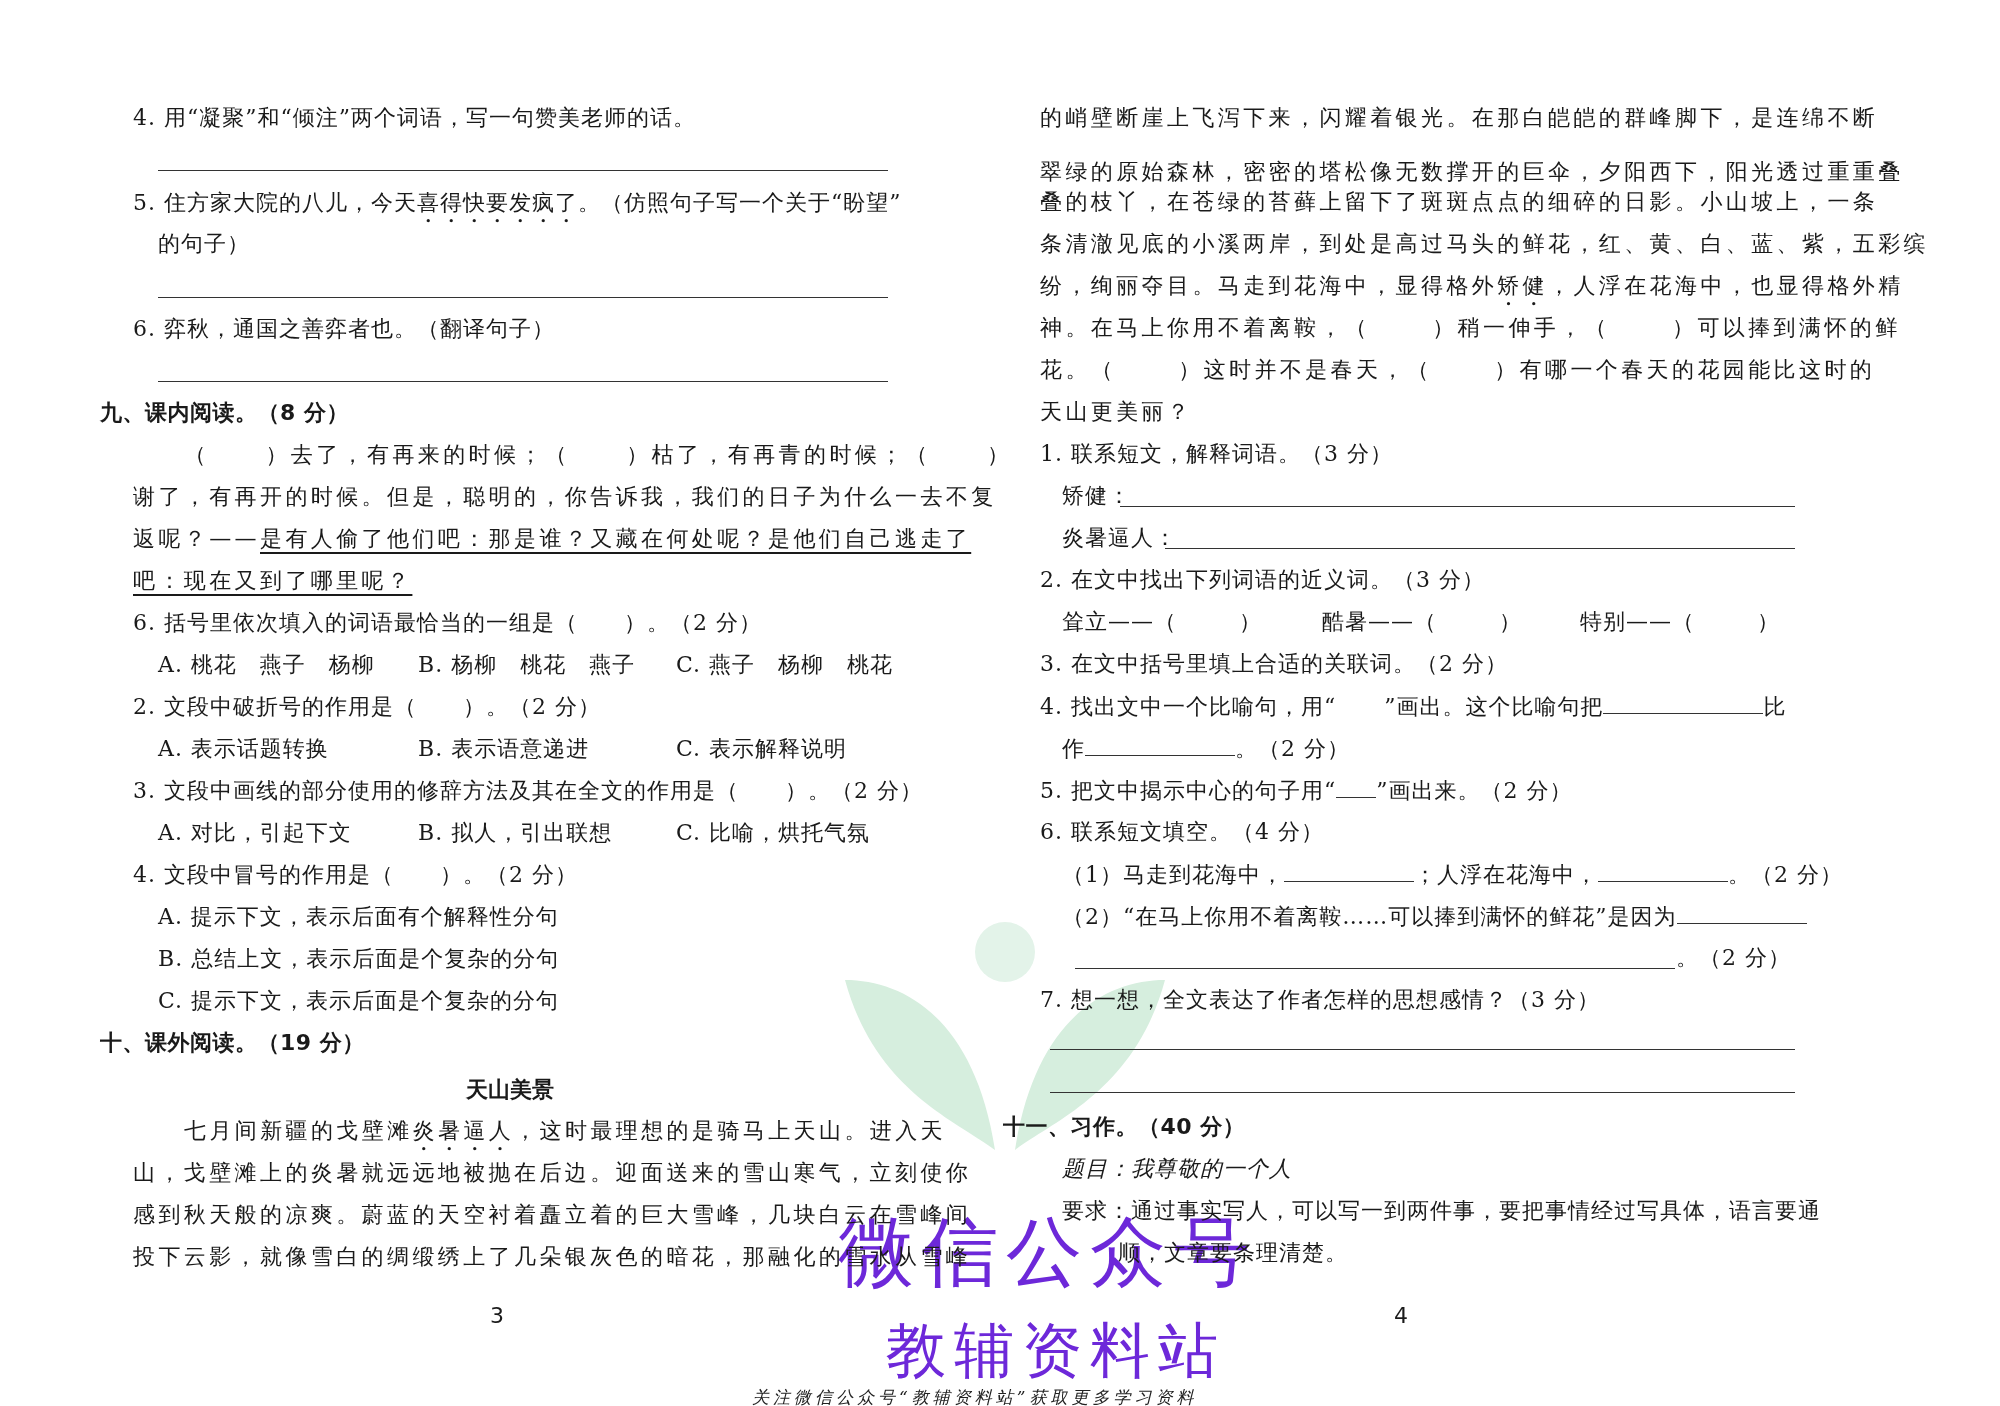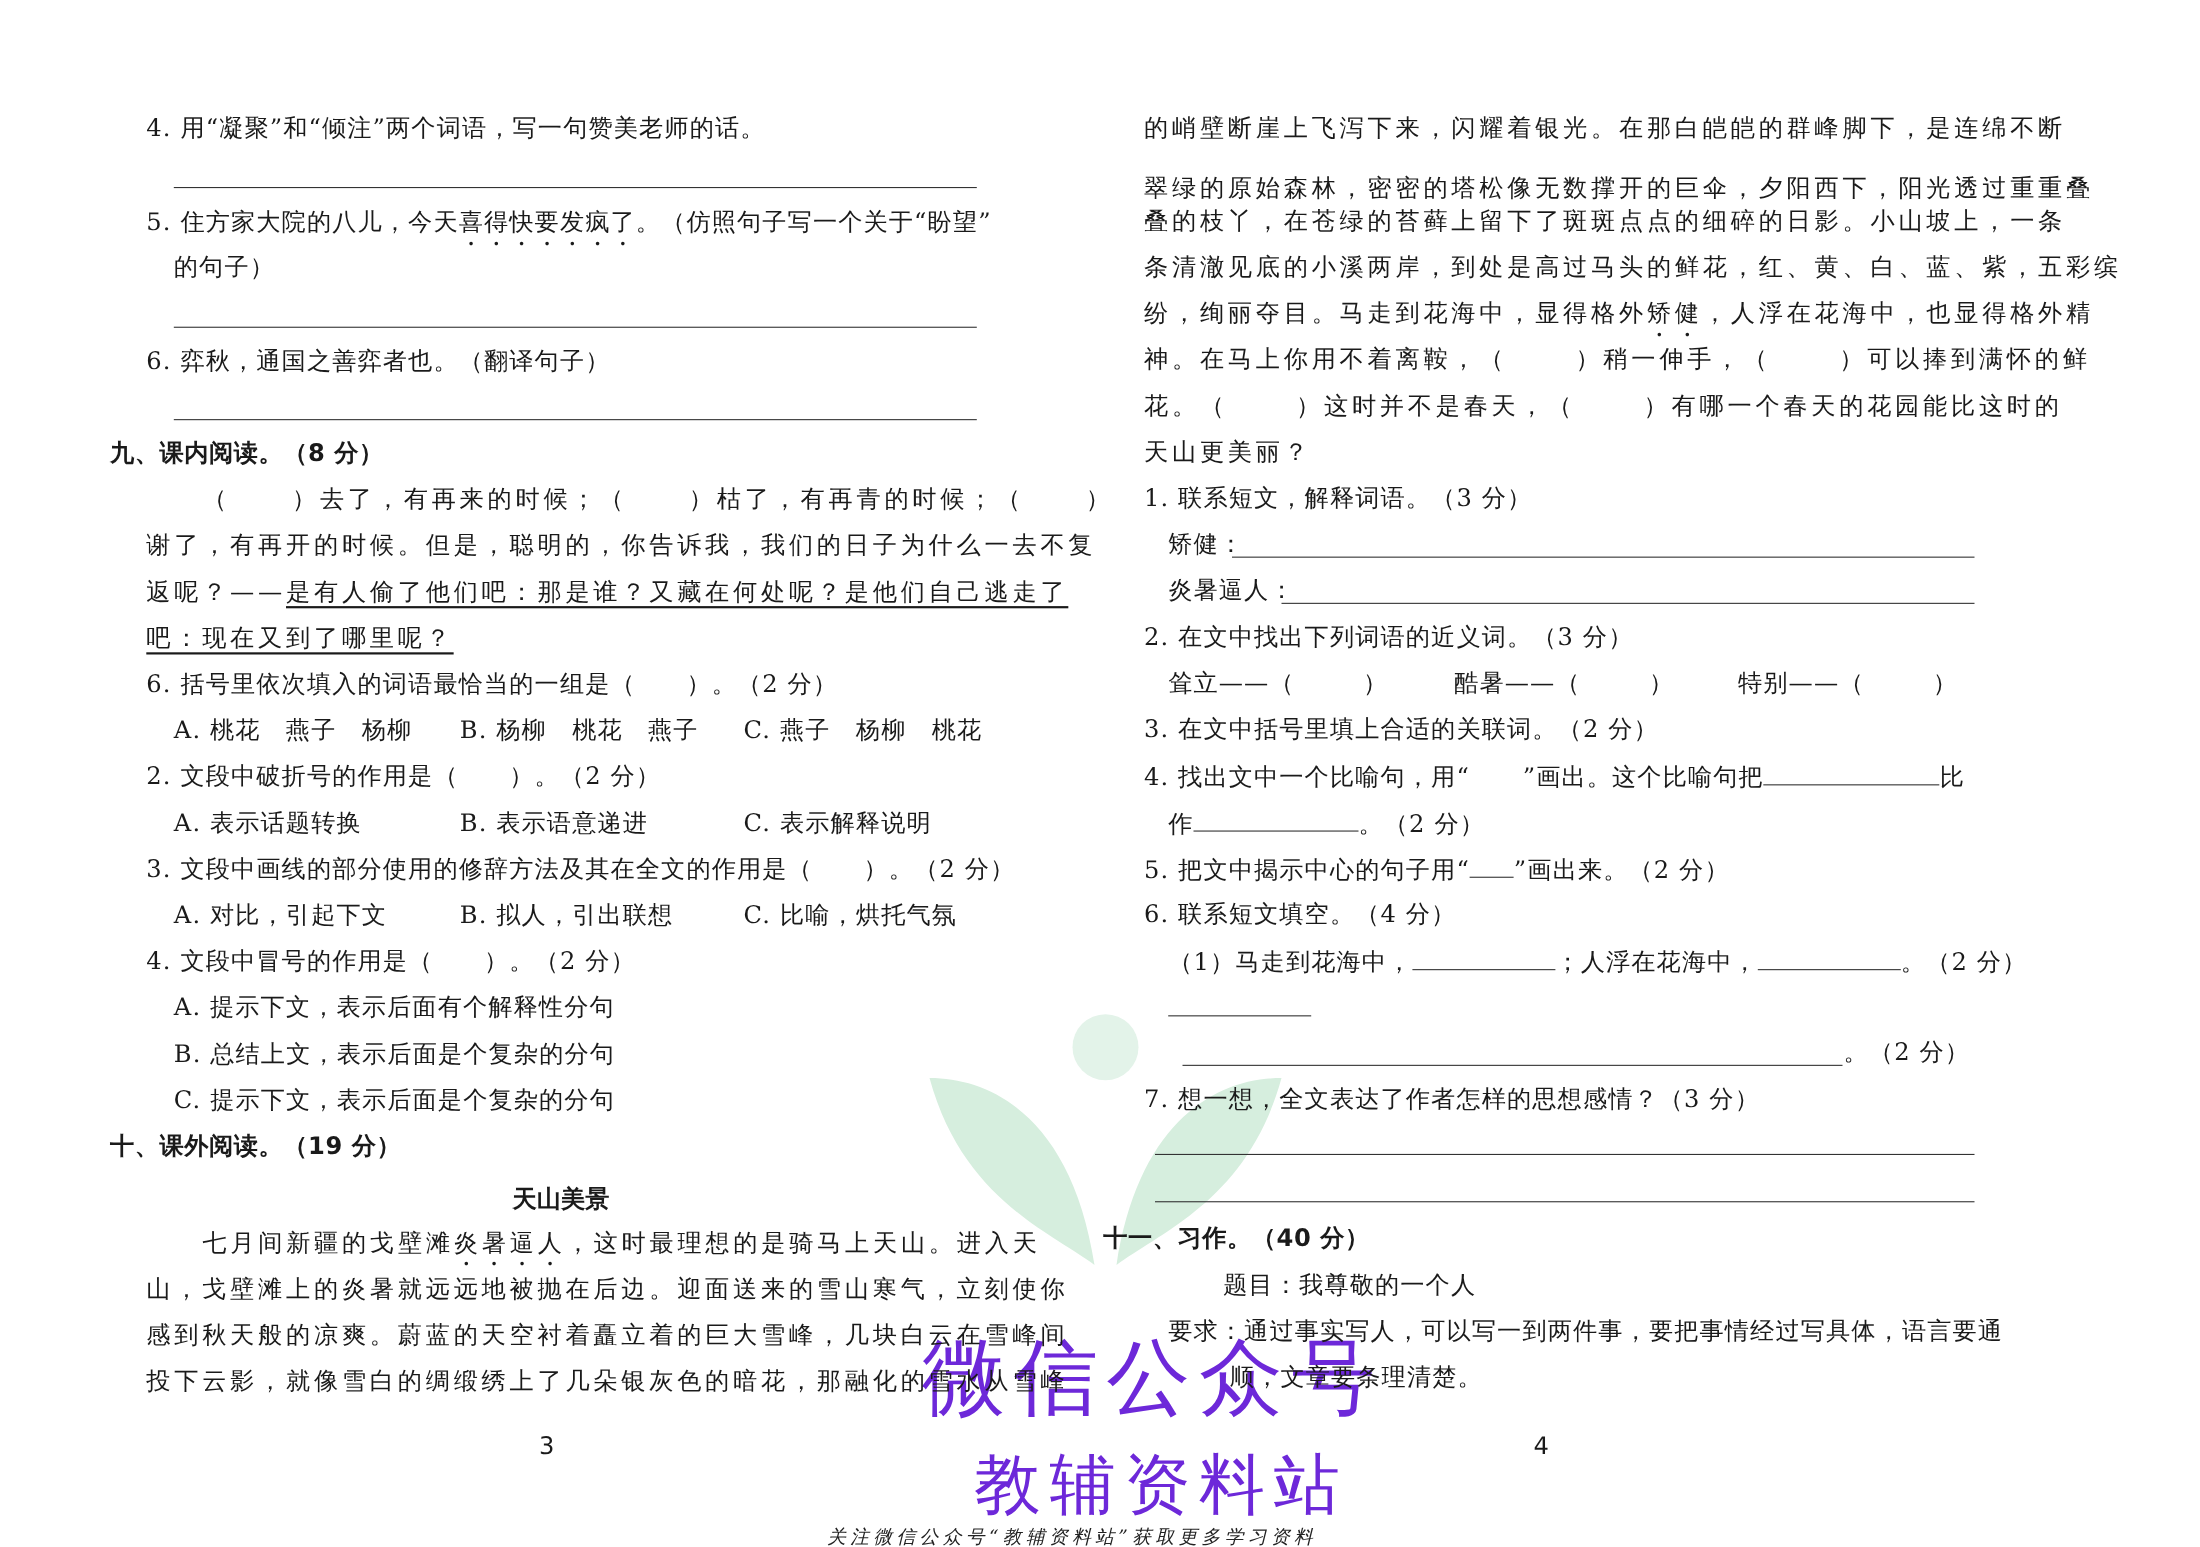--- a/index.html
+++ b/index.html
@@ -135,30 +135,30 @@
 
   <div class="abs t" style="left:1040px;top:775px;">
     <span>5. 把文中揭示中心的句子用“</span><span class="blank" style="width:40px;"></span><span>”画出来。（2 分）</span>
   </div>
 
   <div class="abs t" style="left:1040px;top:817px;">6. 联系短文填空。（4 分）</div>
   <div class="abs t" style="left:1062px;top:859px;">
     <span>（1）马走到花海中，</span><span class="blank" style="width:130px;"></span><span>；人浮在花海中，</span><span class="blank" style="width:130px;"></span><span>。（2 分）</span>
   </div>
   <div class="abs t" style="left:1062px;top:901px;">
-    <span class="blank" style="width:130px;"></span>
+    <span>（2）“在马上你用不着离鞍……可以捧到满怀的鲜花”是因为</span><span class="blank" style="width:130px;"></span>
   </div>
   <div class="rule" style="left:1075px;top:968px;width:600px;"></div>
   <div class="abs t" style="left:1676px;top:943px;">。（2 分）</div>
 
   <div class="abs t" style="left:1040px;top:985px;">7. 想一想，全文表达了作者怎样的思想感情？（3 分）</div>
   <div class="rule" style="left:1050px;top:1049px;width:745px;"></div>
   <div class="rule" style="left:1050px;top:1092px;width:745px;"></div>
 
   <div class="abs h" style="left:1003px;top:1112px;">十一、习作。（40 分）</div>
-  <div class="abs t" style="left:1112px;top:1154px;">题目：我尊敬的一个人</div>
+  <div class="abs t" style="left:1062px;top:1154px;font-style:italic;">题目：我尊敬的一个人</div>
   <div class="abs t" style="left:1062px;top:1196px;">要求：通过事实写人，可以写一到两件事，要把事情经过写具体，语言要通</div>
   <div class="abs t" style="left:1118px;top:1238px;">顺，文章要条理清楚。</div>
 
   <div class="abs pagenum" style="left:1394px;top:1303px;">4</div>
 </div>
 
 <div class="abs footer" style="left:752px;top:1386px;">关注微信公众号“教辅资料站”获取更多学习资料</div>
 
 </body></html>

